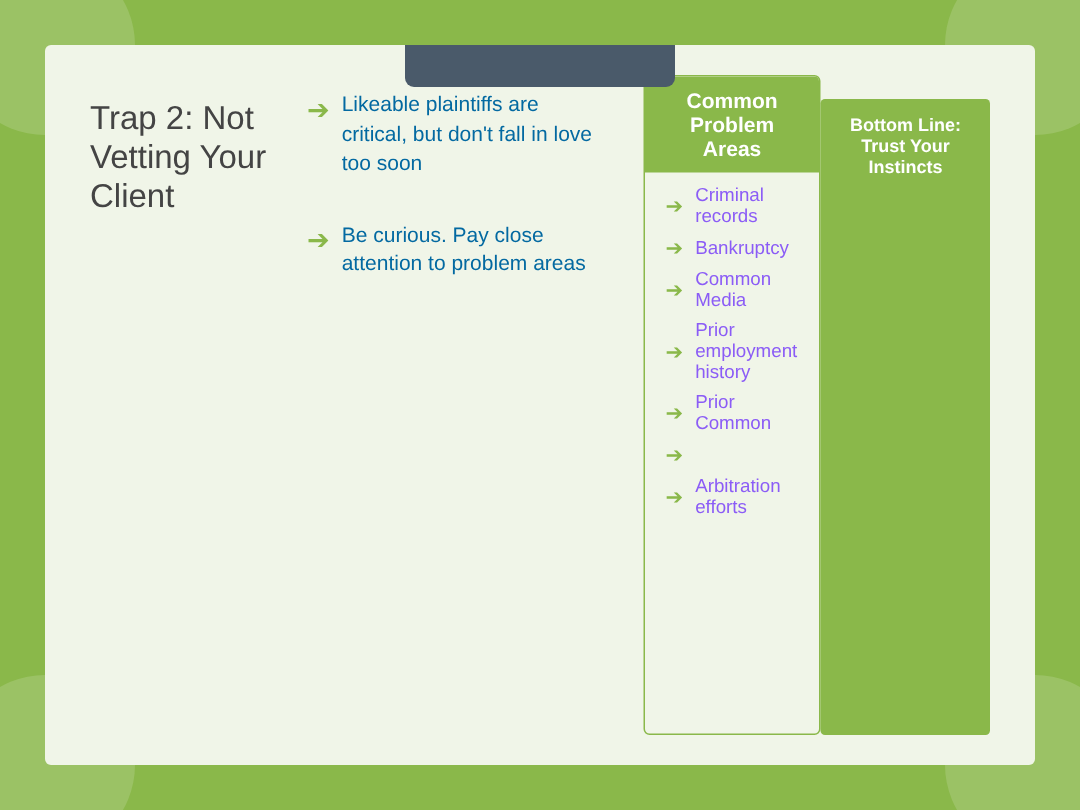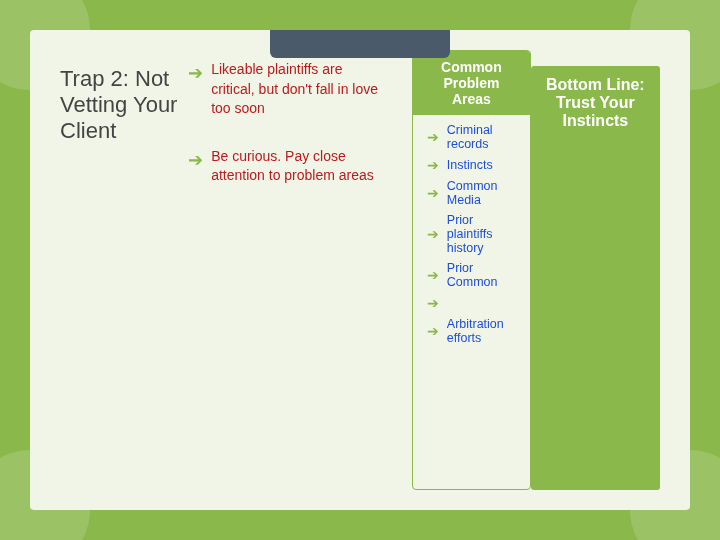--- a/index.html
+++ b/index.html
@@ -87,21 +87,21 @@
 
     .bullet-arrow {
       color: #8ab84a;
       font-size: 18px;
       margin-top: 2px;
       flex-shrink: 0;
     }
 
     .bullet-text {
       font-size: 14px;
-      color: #b91c1c;
+      color: #0369a1;
       line-height: 1.4;
     }
 
     .right-col {
       flex: 1;
       border: 1.5px solid #8ab84a;
       border-radius: 4px;
       overflow: hidden;
     }
 
@@ -128,28 +128,28 @@
     }
 
     .problem-arrow {
       color: #8ab84a;
       font-size: 14px;
       flex-shrink: 0;
     }
 
     .problem-text {
       font-size: 12.5px;
-      color: #1d4ed8;
+      color: #8b5cf6;
     }
 
     .bottom-bar {
       margin-top: 16px;
       background: #8ab84a;
       color: white;
-      font-size: 16px;
+      font-size: 12px;
       font-weight: bold;
       text-align: center;
       padding: 10px;
       border-radius: 3px;
     }
   </style>
 </head>
 <body>
 
 <div class="bg-pattern">
@@ -179,29 +179,29 @@
 
     <div class="right-col">
       <div class="problem-header">Common Problem Areas</div>
       <div class="problem-list">
       <div class="problem-item">
             <span class="problem-arrow">➔</span>
             <span class="problem-text">Criminal records</span>
           </div>
           <div class="problem-item">
             <span class="problem-arrow">➔</span>
-            <span class="problem-text">Instincts</span>
+            <span class="problem-text">Bankruptcy</span>
           </div>
           <div class="problem-item">
             <span class="problem-arrow">➔</span>
             <span class="problem-text">Common Media</span>
           </div>
           <div class="problem-item">
             <span class="problem-arrow">➔</span>
-            <span class="problem-text">Prior plaintiffs history</span>
+            <span class="problem-text">Prior employment history</span>
           </div>
           <div class="problem-item">
             <span class="problem-arrow">➔</span>
             <span class="problem-text">Prior Common</span>
           </div>
           <div class="problem-item">
             <span class="problem-arrow">➔</span>
           </div>
           <div class="problem-item">
             <span class="problem-arrow">➔</span>

